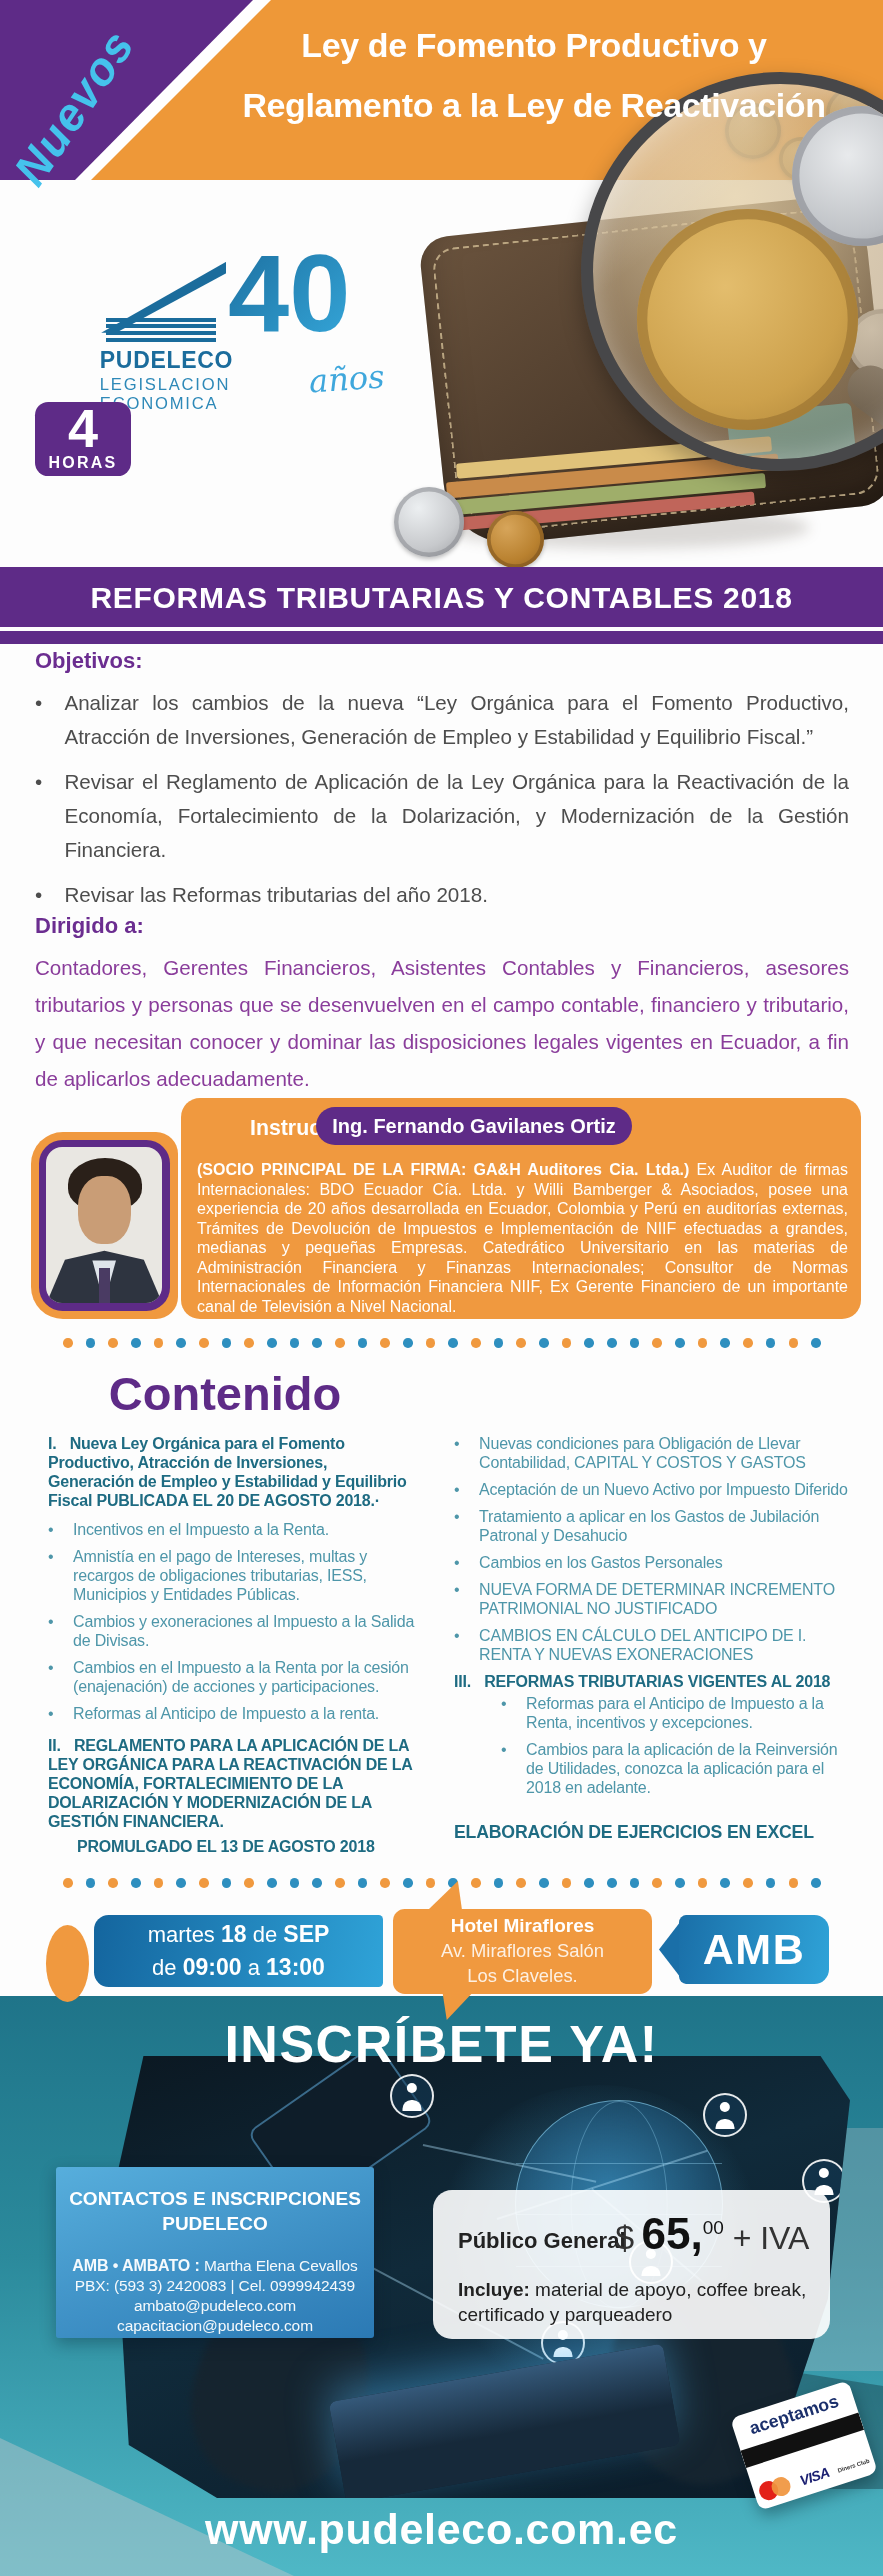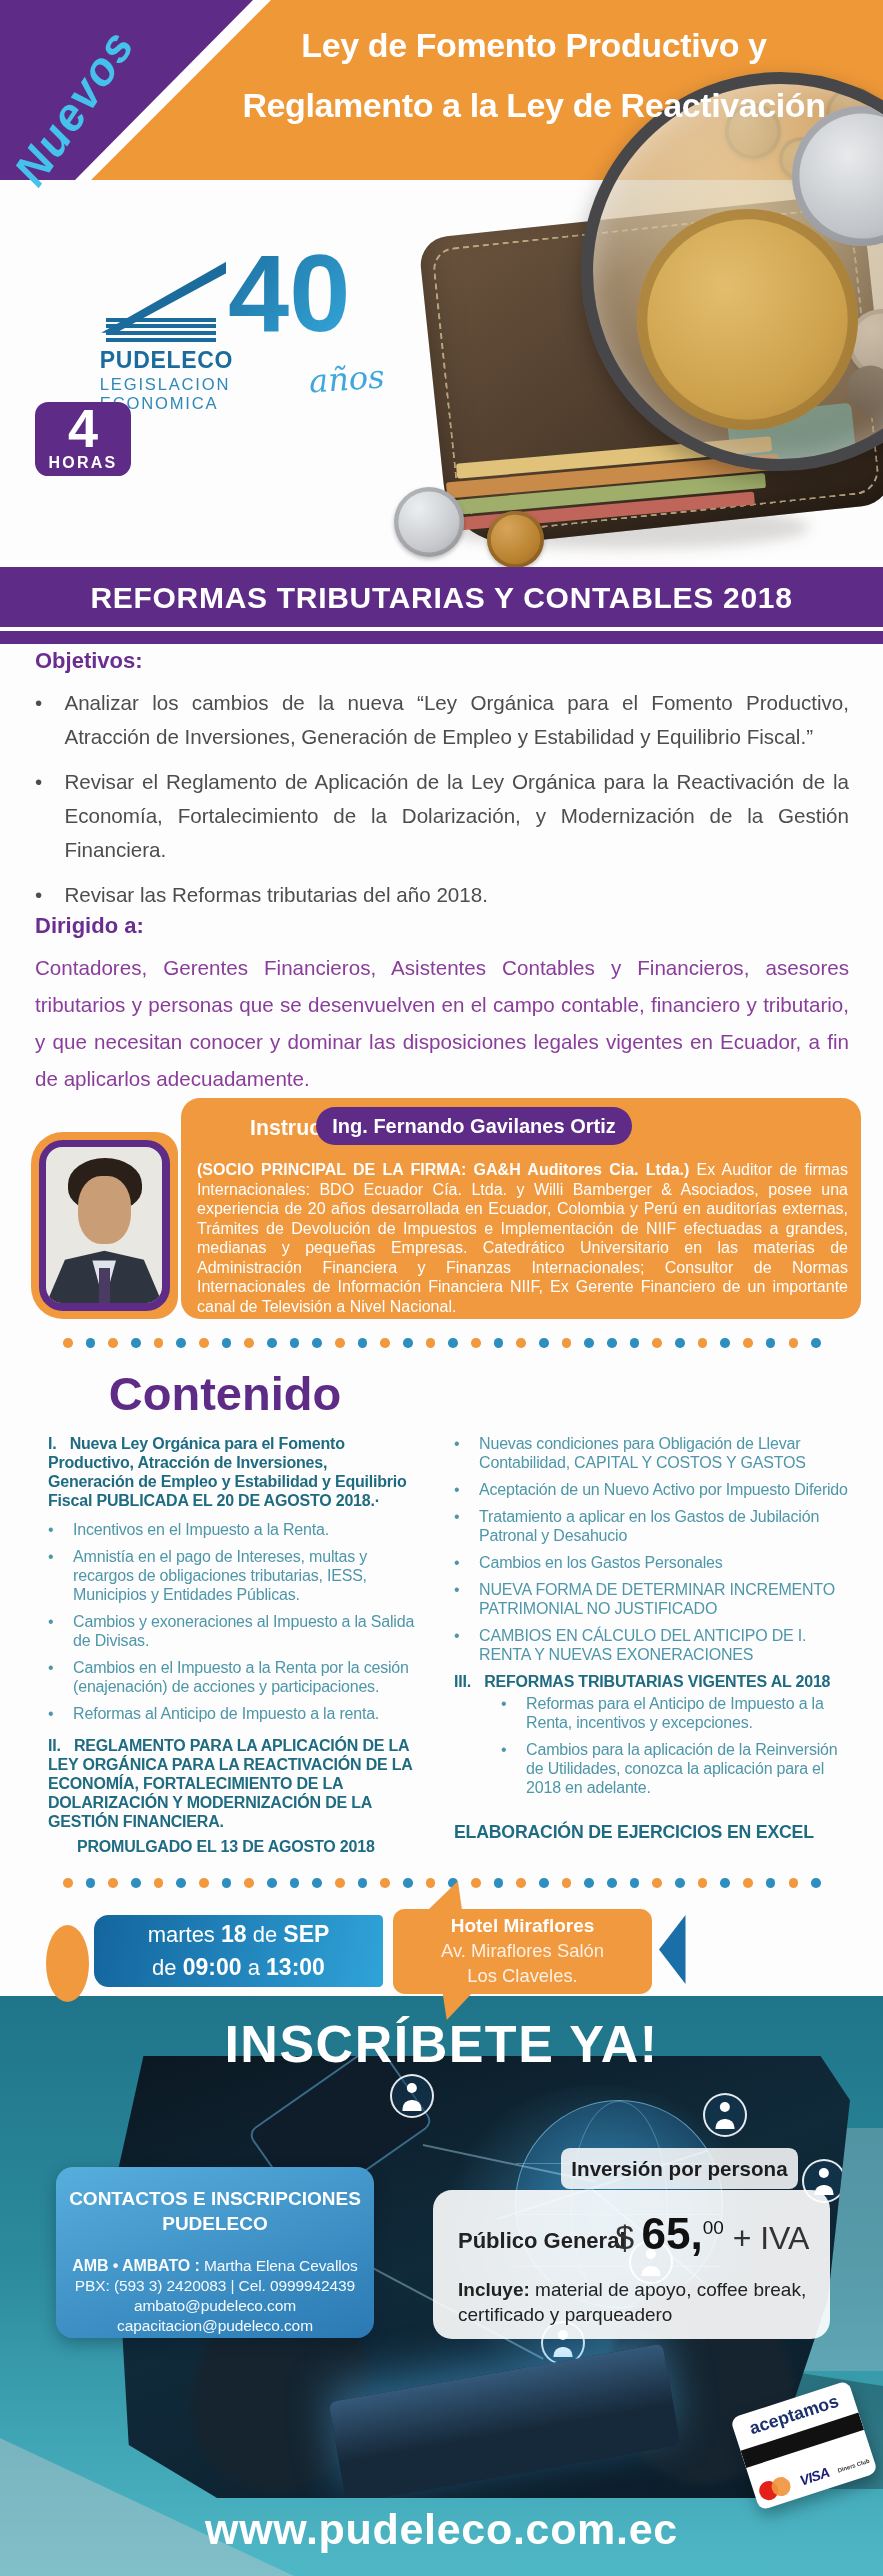--- a/index.html
+++ b/index.html
@@ -167,21 +167,21 @@
   .tabletg{left:221px;top:316px;width:339px;height:103px;transform:rotate(-10deg);
       background:linear-gradient(#35597a,#16293a 60%);border-radius:7.4px;
       box-shadow:0 -14.7px 44px rgba(80,180,240,.45);}
   .handL{left:81px;top:236px;width:169px;height:199px;background:#15242f;border-radius:45%;
       transform:rotate(18deg);filter:blur(3.7px);}
   .handR{left:500px;top:228px;width:177px;height:199px;background:#15242f;border-radius:45%;
       transform:rotate(-20deg);filter:blur(3.7px);}
   .phone{left:147px;top:22px;width:155px;height:96px;transform:rotate(-35deg);
       background:#0e1d29;border:2.2px solid #3a6a8a;border-radius:10.3px;}
 
-  .contact-box{left:56px;top:171px;width:318px;height:171px;border-radius:17px;z-index:3;
+  .contact-box{left:56px;top:171px;width:318px;height:171px;border-radius:3px;z-index:3;
       background:linear-gradient(160deg,#57AEDC,#2B79B4);box-shadow:0 5.9px 16px rgba(0,20,35,.3);
       color:#fff;text-align:center;}
   .cb-h{font-size:19px;font-weight:bold;line-height:25px;margin-top:19px;}
   .cb-lines{margin-top:20px;font-size:15.5px;line-height:20px;color:rgba(255,255,255,.95);letter-spacing:-0.1px;}
   .cb-lines b{font-size:16px;}
   .inv-pill{left:561px;top:152px;width:237px;height:41px;background:rgba(255,255,255,.85);
       border-radius:8.8px;z-index:3;text-align:center;line-height:41px;
       font-size:20.6px;font-weight:bold;color:#1d1d1f;}
   .price-box{left:433px;top:194px;width:397px;height:149px;background:rgba(255,255,255,.9);
       border-radius:19px;z-index:3;color:#222;}
@@ -488,20 +488,21 @@
     </div>
   </div>
   <div class="abs tail-t"></div>
   <div class="abs tail-b"></div>
   <div class="abs sch-bubble">
     <div class="vn">Hotel Miraflores</div>
     <div class="va">Av. Miraflores Salón</div>
     <div class="va">Los Claveles.</div>
   </div>
   <div class="abs amb-point"></div>
+  <div class="abs sch-amb">AMB</div>
 
   <div class="abs teal">
     <div class="abs wedge2"></div>
     <div class="abs wedge3"></div>
     <div class="abs tech">
       <div class="abs glow"></div>
       <div class="abs phone"></div>
       <div class="abs globe">
         <div class="lat" style="top:30%;"></div>
         <div class="lat" style="top:55%;"></div>
@@ -546,21 +547,20 @@
         <div>PUDELECO</div>
       </div>
       <div class="cb-lines">
         <div><b>AMB • AMBATO :</b><span> Martha Elena Cevallos</span></div>
         <div>PBX: (593 3) 2420083 | Cel. 0999942439</div>
         <div>ambato@pudeleco.com</div>
         <div>capacitacion@pudeleco.com</div>
       </div>
     </div>
 
-    <div class="abs inv-pill">Inversión por persona</div>
     <div class="abs price-box">
       <div class="abs tier">Público General</div>
       <div class="abs price">
         <span class="cur">$</span>
         <span class="amt">65,</span>
         <span class="cents">00</span>
         <span class="plus">+ IVA</span>
       </div>
       <div class="abs incl">
         <b>Incluye:</b><span> material de apoyo, coffee break, certificado y parqueadero</span>

